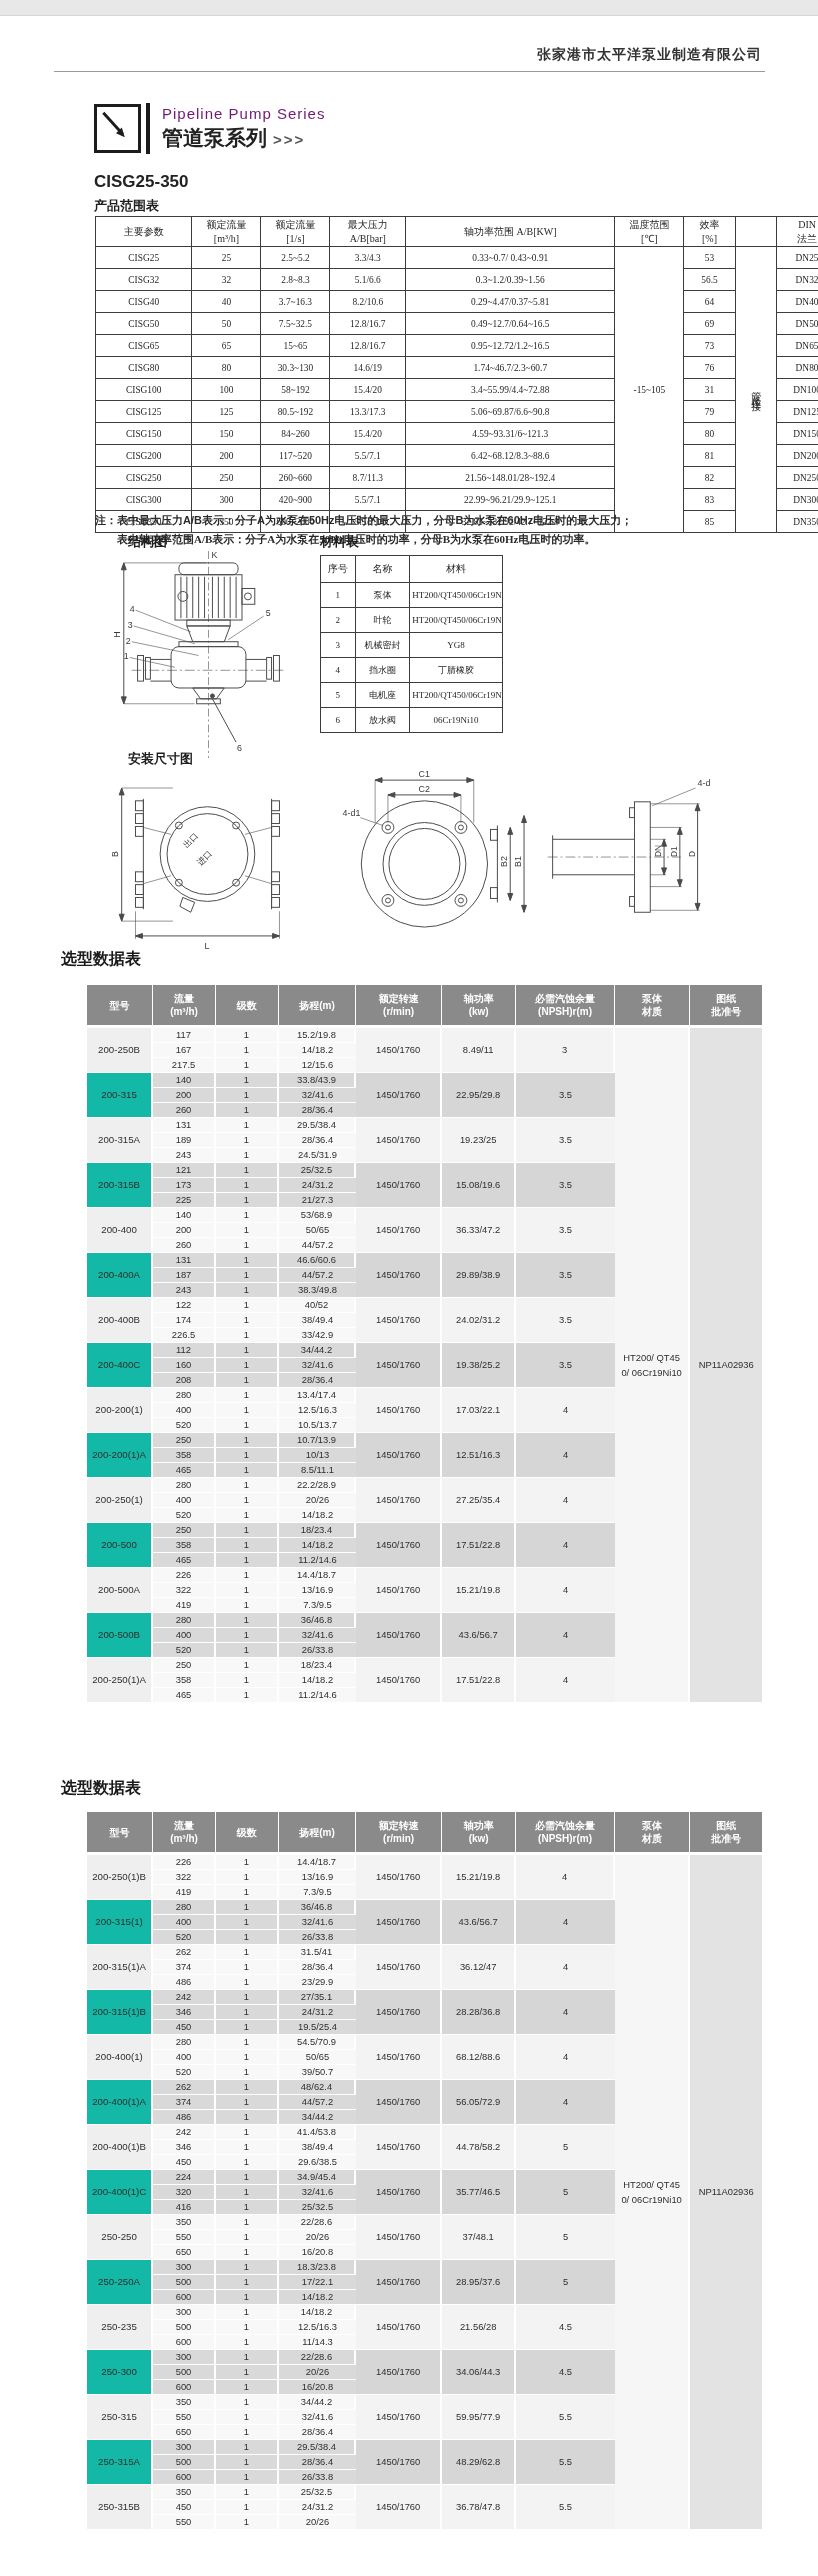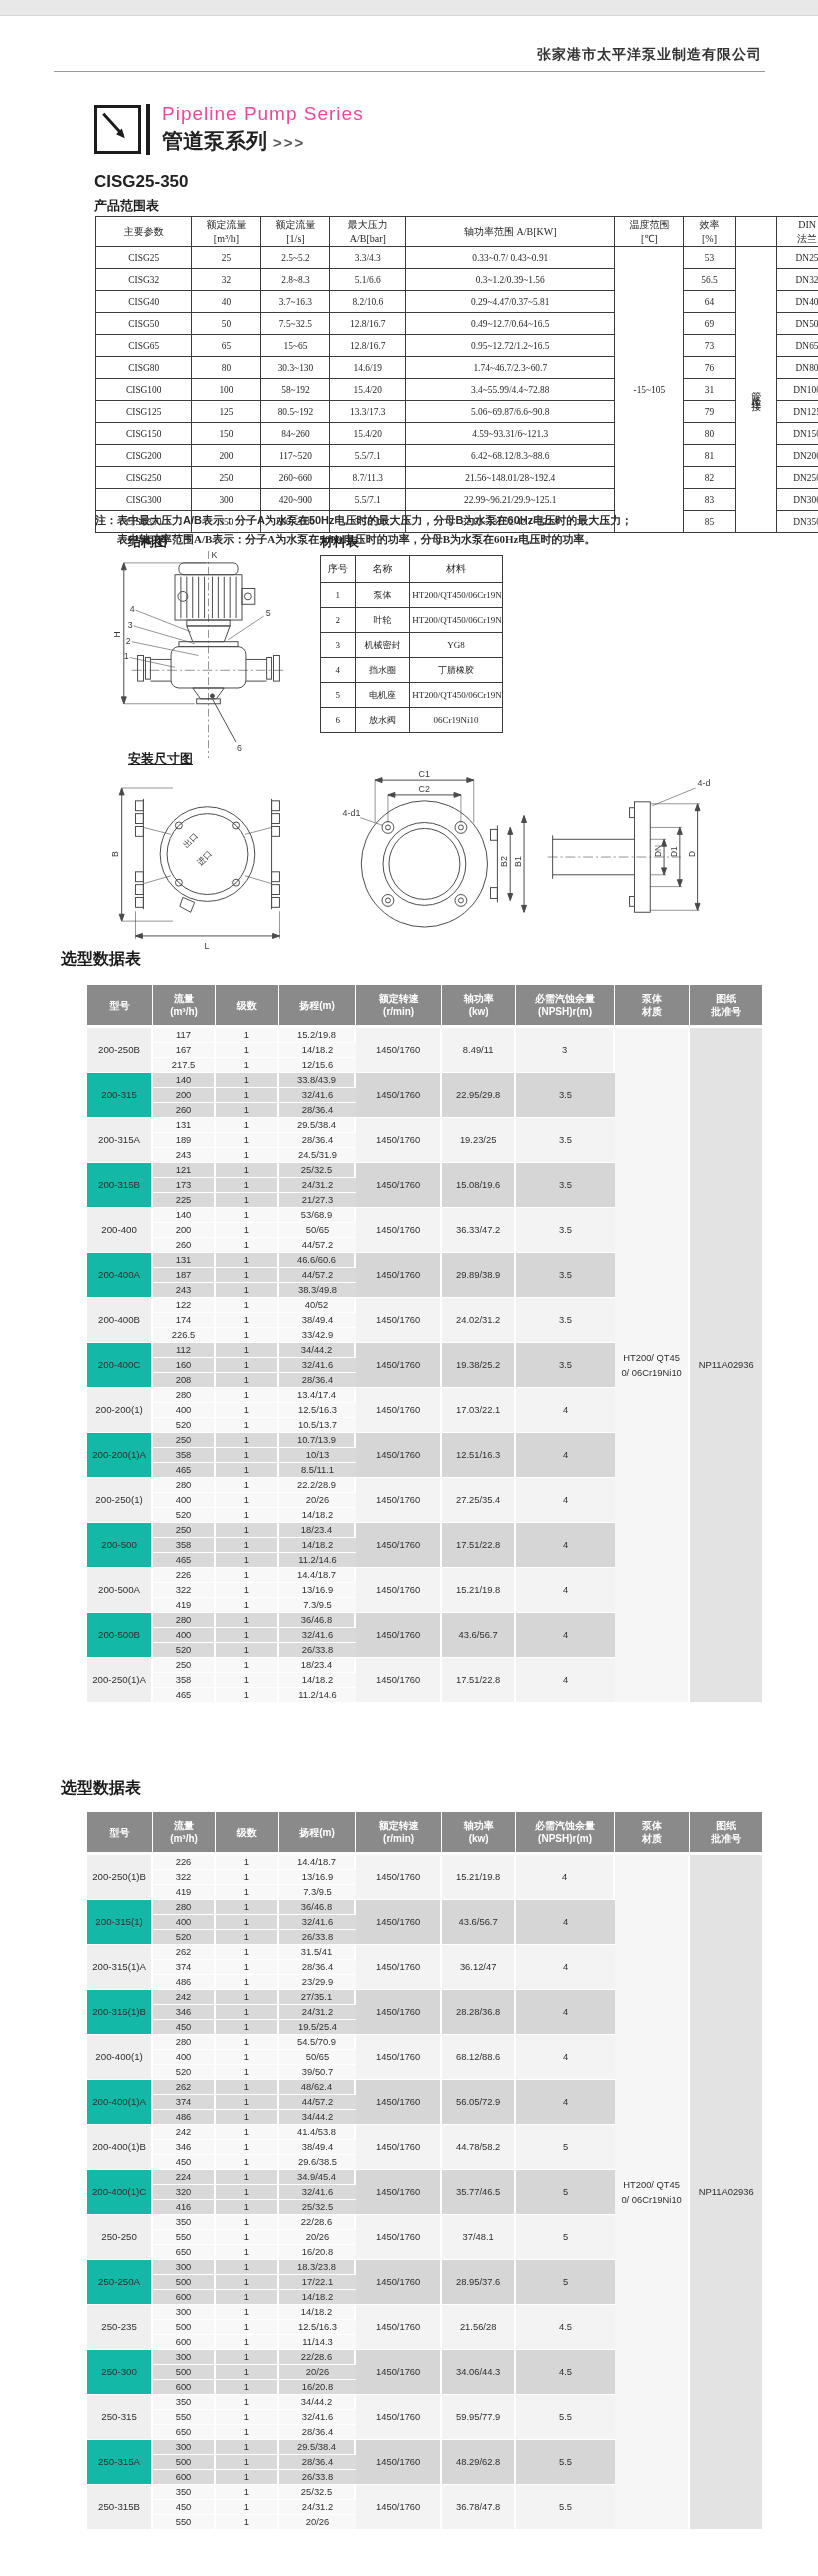--- a/index.html
+++ b/index.html
@@ -9,21 +9,21 @@
   
   .company{position:absolute;top:30px;right:57px;font-family:"Liberation Serif",serif;
            font-weight:bold;font-size:14px;letter-spacing:1px;color:#333;}
   .rule{position:absolute;top:55px;left:54px;right:54px;border-top:1.5px solid #9a9a9a;}
   
   .series{position:absolute;top:87px;left:94px;display:flex;align-items:center;}
   .logo{position:relative;width:41px;height:43px;border:3px solid #1c1c1c;}
   .logo svg{position:absolute;left:0;top:0;}
   .logo-bar{width:4px;height:51px;background:#1c1c1c;margin-left:5px;}
   .series-text{margin-left:12px;}
-  .series-en{font-size:19px;color:#ec4899;letter-spacing:1px;}
+  .series-en{font-size:15px;color:#701a75;letter-spacing:1px;}
   .series-zh{font-size:21px;font-weight:bold;color:#222;margin-top:2px;}
   .series-zh .arrows{font-size:15px;font-weight:bold;color:#555;letter-spacing:2px;margin-left:6px;}
   
   .model-title{position:absolute;top:156px;left:94px;font-size:17px;font-weight:bold;}
   .sec-title{font-size:13px;font-weight:bold;color:#1e1e1e;}
   .range-title{position:absolute;top:181px;left:94px;}
   
   table.classic{border-collapse:collapse;table-layout:fixed;
         font-family:"Liberation Serif",serif;color:#1f1f1f;}
   table.classic th,table.classic td{border:1px solid #3c3c3c;text-align:center;
@@ -35,21 +35,21 @@
   .notes{position:absolute;top:495px;left:95px;font-size:11px;font-weight:bold;color:#2a2a2a;line-height:1.75;}
   .notes div:last-child{padding-left:22px;font-family:Liberation Serif, serif;}
   
   .structure-title{position:absolute;top:517px;left:128px;}
   .materials-title{position:absolute;top:517px;left:320px;}
   .structure-svg{position:absolute;top:533px;left:110px;}
   .materials-table{position:absolute;top:539px;left:320px;width:183px;font-size:9px;}
   .materials-table th{font-size:10px;height:24px;}
   .materials-table td{height:22px;}
   
-  .install-title{position:absolute;top:734px;left:128px;text-decoration:underline;}
+  .install-title{position:absolute;top:734px;left:128px;}
   .install-svg{position:absolute;top:752px;left:99px;}
   svg.diagram text{font-family:"Liberation Sans",sans-serif;fill:#3a3a3a;}
   
   .sel-title{position:absolute;font-size:16px;font-weight:bold;color:#1b1b1b;}
   .sel1-title{top:933px;left:61px;}
   .sel2-title{top:1762px;left:61px;}
   table.sel{border-collapse:separate;border-spacing:0;table-layout:fixed;width:675px;
         font-size:9.4px;color:#2e2e2e;}
   .sel1{position:absolute;top:969px;left:87px;}
   .sel2{position:absolute;top:1796px;left:87px;}

